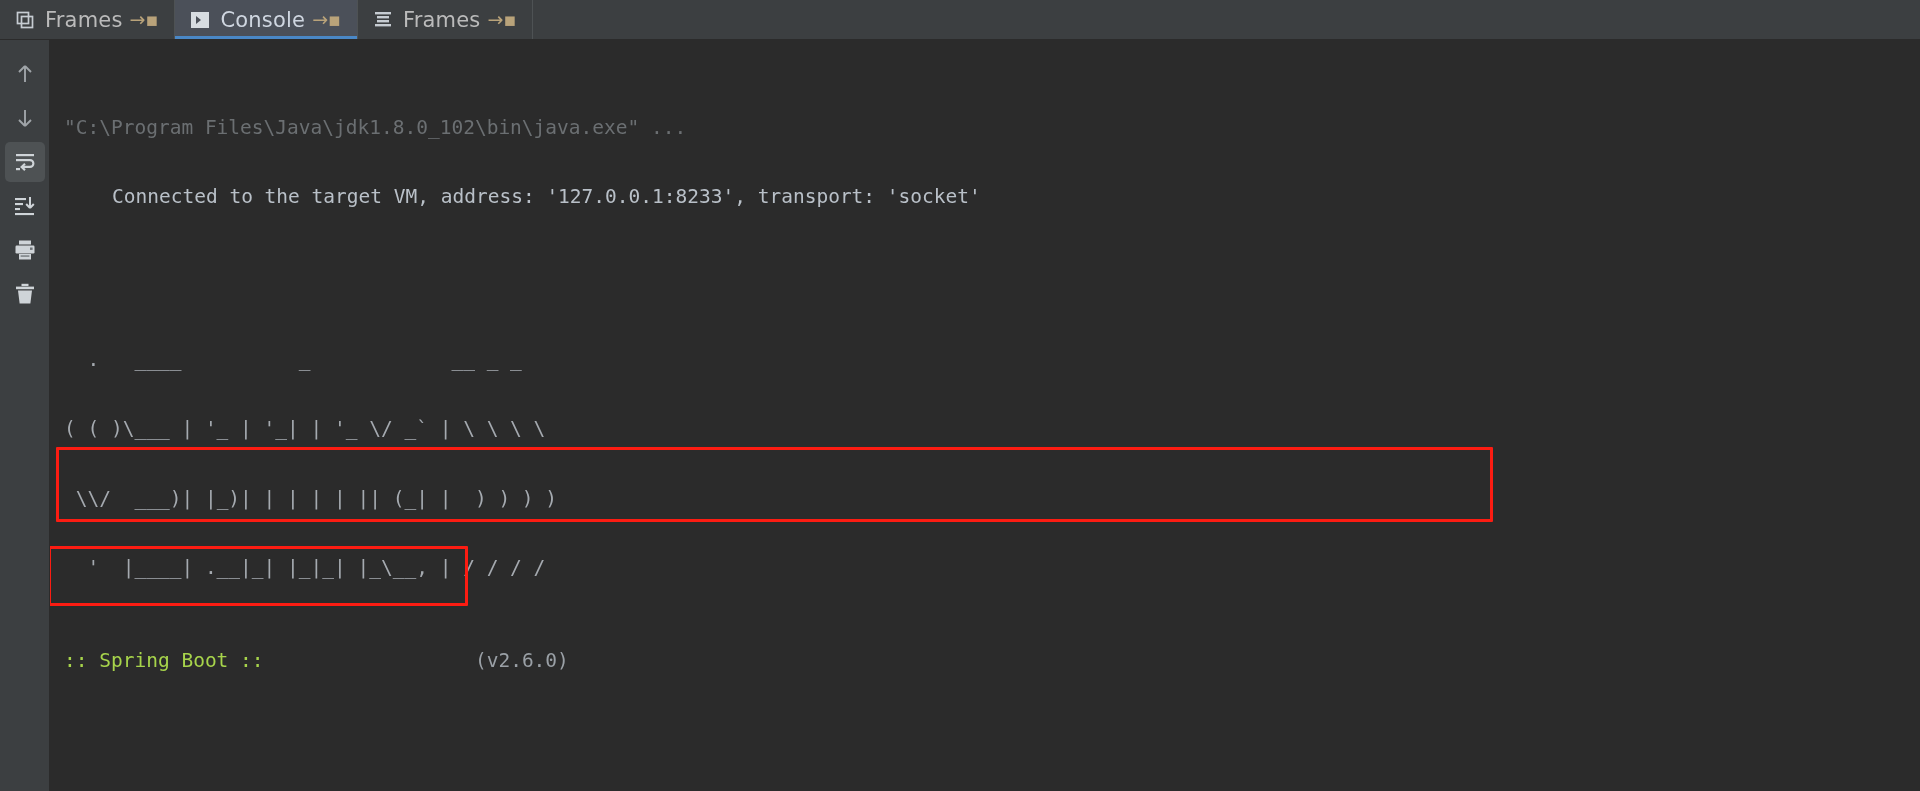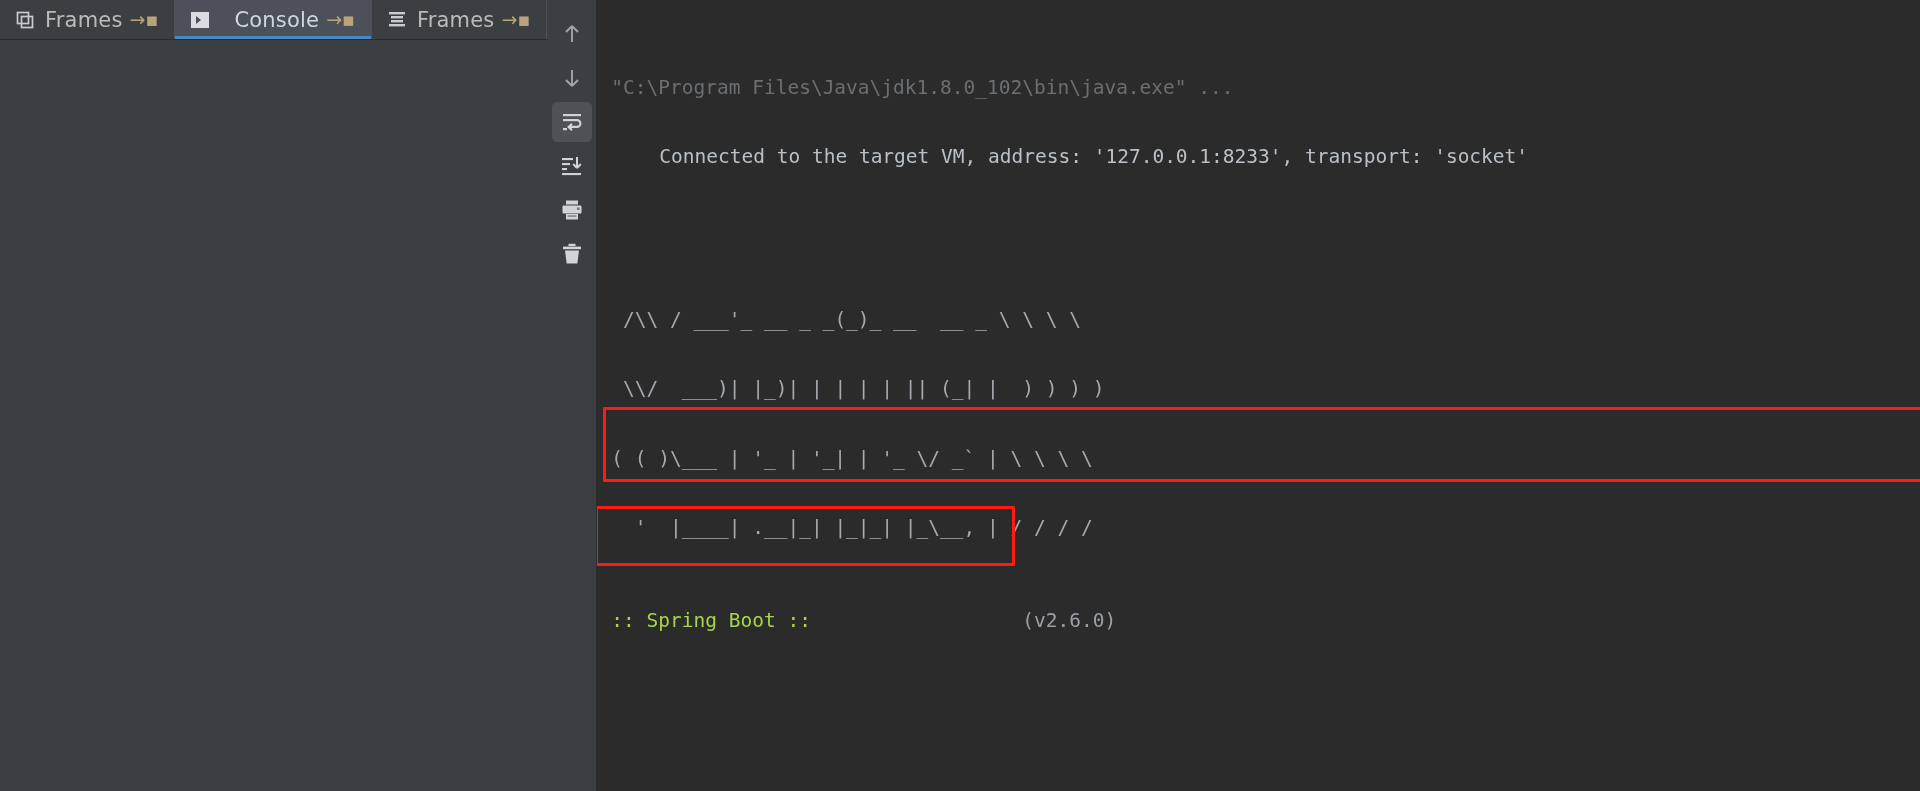--- a/index.html
+++ b/index.html
@@ -11,21 +11,21 @@
     background: #3c3f41;
     font-family: "DejaVu Sans Mono", monospace;
   }
 
   #app {
     position: relative;
     width: 1920px;
     height: 791px;
     background: #3c3f41;
     display: flex;
-    flex-direction: row;
+    flex-direction: column;
   }
 
   
   .tabbar {
     height: 40px;
     background: #3c3f41;
     display: flex;
     align-items: stretch;
     flex: 0 0 40px;
     border-bottom: 1px solid #2b2b2b;
@@ -51,21 +51,21 @@
     height: 3px;
     background: #4a88c7;
   }
   .tab-label {
     font-family: "DejaVu Sans", sans-serif;
     font-size: 21px;
     color: #bbbbbb;
     letter-spacing: 0.2px;
     white-space: nowrap;
   }
-  .tab.active .tab-label { color: #cfd6e0; margin-left: 14px; }
+  .tab.active .tab-label { color: #cfd6e0; }
 
   .tab-icon {
     width: 22px; height: 22px;
     display: inline-flex;
     align-items: center;
     justify-content: center;
     flex: 0 0 22px;
   }
 
   .tab-arrow {
@@ -260,23 +260,23 @@
 
     <div class="console-wrap">
       <div class="console-gutter"></div>
 
       <div class="console">
 
         <div class="line c-dim">"C:\Program Files\Java\jdk1.8.0_102\bin\java.exe" ...</div>
         <div class="line c-default">Connected to the target VM, address: '127.0.0.1:8233', transport: 'socket'</div>
         <div class="line">&nbsp;</div>
 
-        <div class="line c-banner"> /\\ / ___'_ __ _ _(_)_ __  __ _ \ \ \ \</div>
+        <div class="line c-banner">  .   ____          _            __ _ _</div>
+        <div class="line c-banner">( ( )\___ | '_ | '_| | '_ \/ _` | \ \ \ \</div>
         <div class="line c-banner"> \\/  ___)| |_)| | | | | || (_| |  ) ) ) )</div>
-        <div class="line c-banner">( ( )\___ | '_ | '_| | '_ \/ _` | \ \ \ \</div>
         <div class="line c-banner">  '  |____| .__|_| |_|_| |_\__, | / / / /</div>
 
         <div class="line"><span class="c-boot">:: Spring Boot ::</span><span class="c-version">                  </span><span class="c-version">(v2.6.0)</span></div>
 
         
 
         
         
 
         

